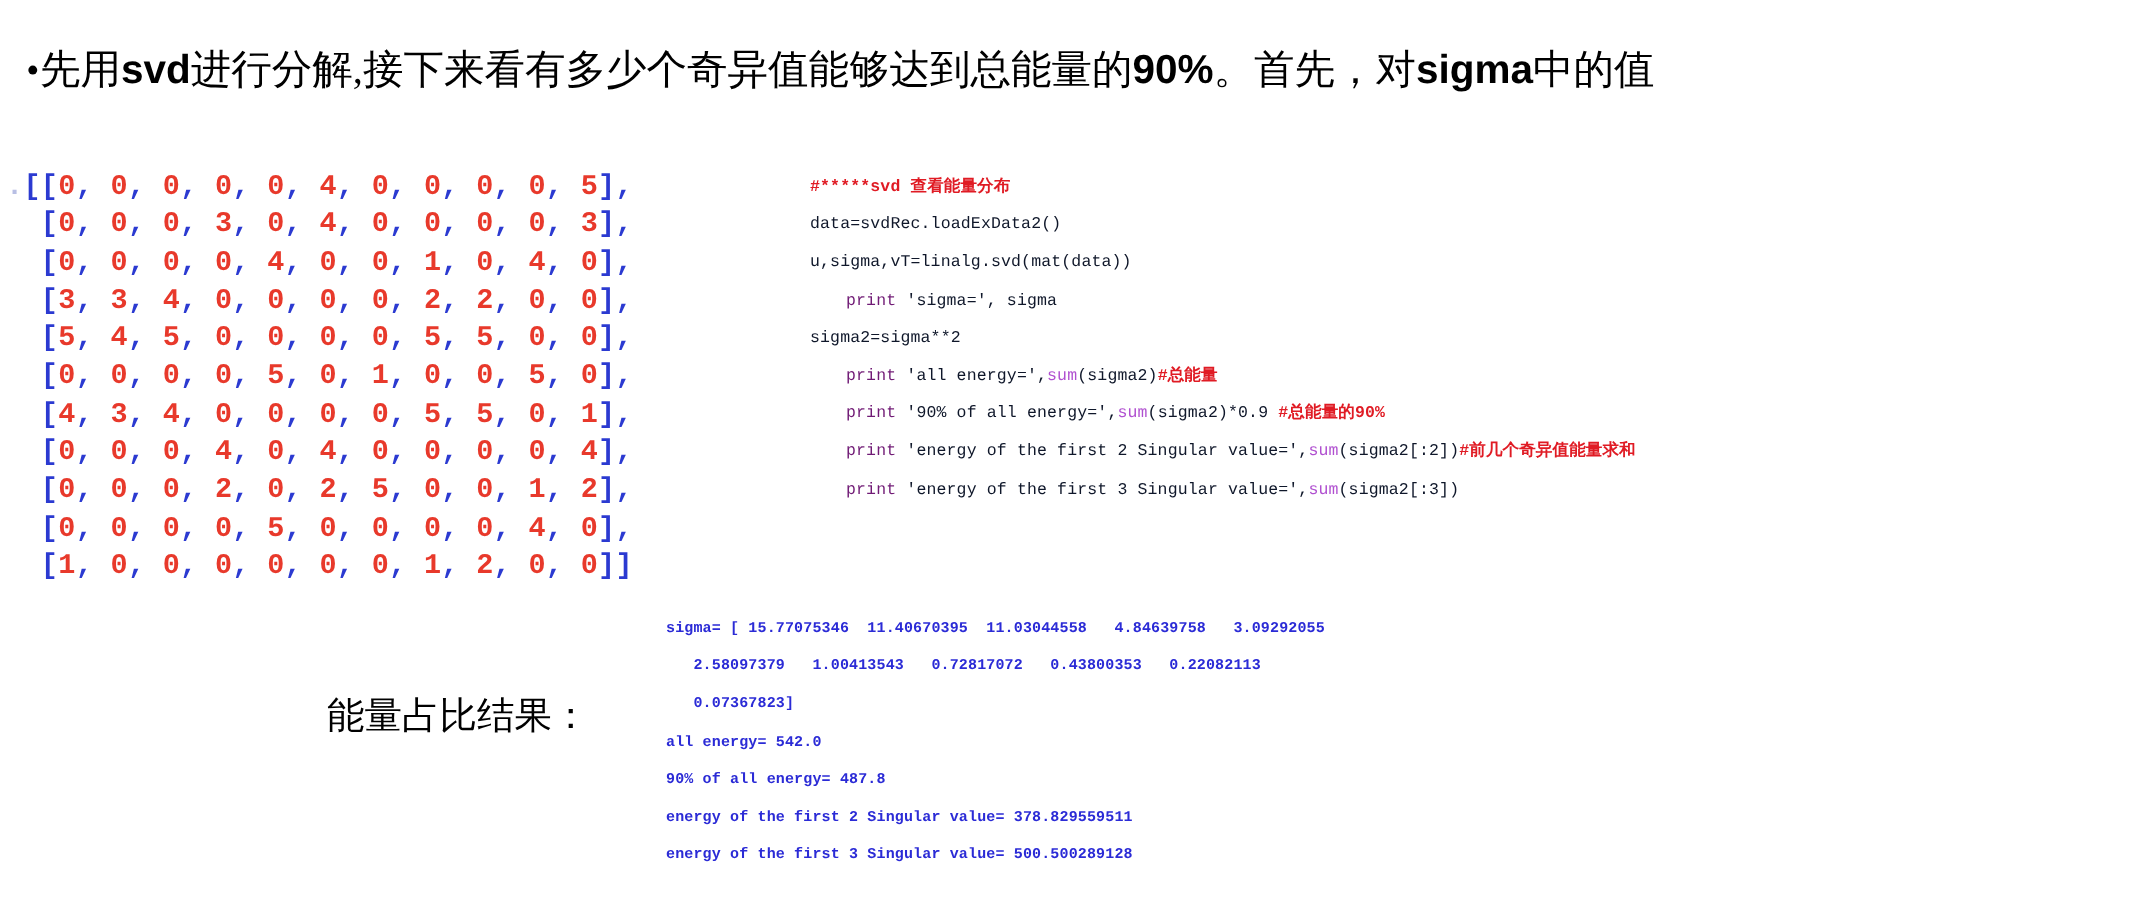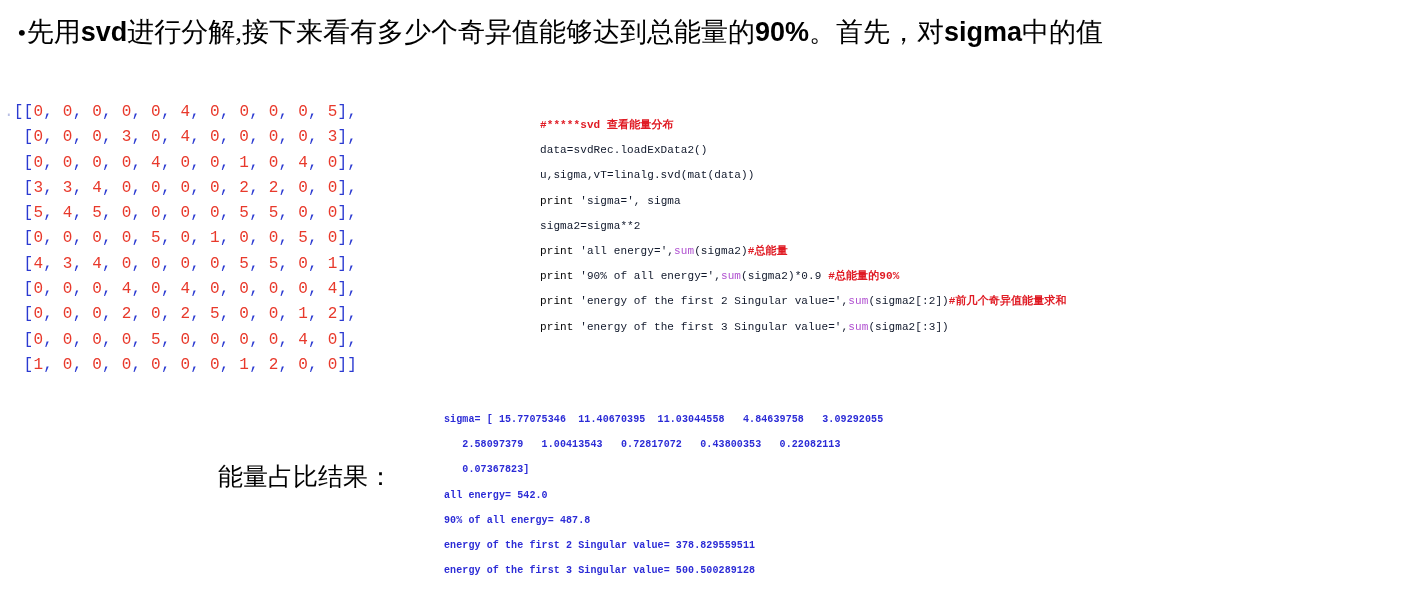--- a/index.html
+++ b/index.html
@@ -5,52 +5,52 @@
   html,body{margin:0;padding:0;}
   body{
     width:1424px;height:613px;background:#ffffff;
     font-family:"Liberation Sans", sans-serif;
     overflow:hidden;position:relative;
   }
   .slide{position:absolute;inset:0;}
 
   
   .title-block{
-    position:absolute;left:18px;top:14px;width:1390px;
+    position:absolute;left:18px;top:28px;width:1390px;
     font-family:"Liberation Serif", serif;
     font-size:27px;line-height:36px;color:#000000;
     letter-spacing:0px;white-space:nowrap;
   }
   .title-line{display:block;}
   .title-line.second{padding-left:22px;}
   .bullet{font-weight:700;font-size:22px;vertical-align:1px;margin-right:1px;}
   .b{font-family:"Liberation Sans", sans-serif;font-weight:700;}
 
   
   .matrix{
-    position:absolute;left:4px;top:100px;
+    position:absolute;left:4px;top:112px;
     font-family:"Liberation Mono","DejaVu Sans Mono",monospace;
-    font-size:16px;line-height:25.3px;
-    font-weight:400;white-space:pre;color:#2b3ad1;
+    font-size:19px;line-height:25.3px;
+    font-weight:700;white-space:pre;color:#2b3ad1;
     letter-spacing:0.2px;
   }
   .matrix .mrow{display:block;}
   .matrix .num{color:#e8392b;}
   .matrix .pre-dot{color:#b8bfe4;}
 
   
   .code{
     position:absolute;left:540px;top:113px;
     font-family:"Liberation Mono","DejaVu Sans Mono",monospace;
     font-size:11px;line-height:25.2px;
     white-space:pre;color:#333333;letter-spacing:0.1px;
   }
   .code .cline{display:block;}
   .tok-comment{color:#e01b24;font-weight:700;}
-  .tok-kw{color:#000000;}
+  .tok-kw{color:#701a75;margin-left:24px;}
   .tok-str{color:#0f172a;}
   .tok-fn{color:#b050d0;font-family:Liberation Mono, monospace;}
   .tok-plain{color:#0f172a;}
 
   
   .result-label{
     position:absolute;left:218px;top:460px;
     font-family:"Liberation Serif", serif;
     font-size:25px;color:#000000;white-space:nowrap;
   }

